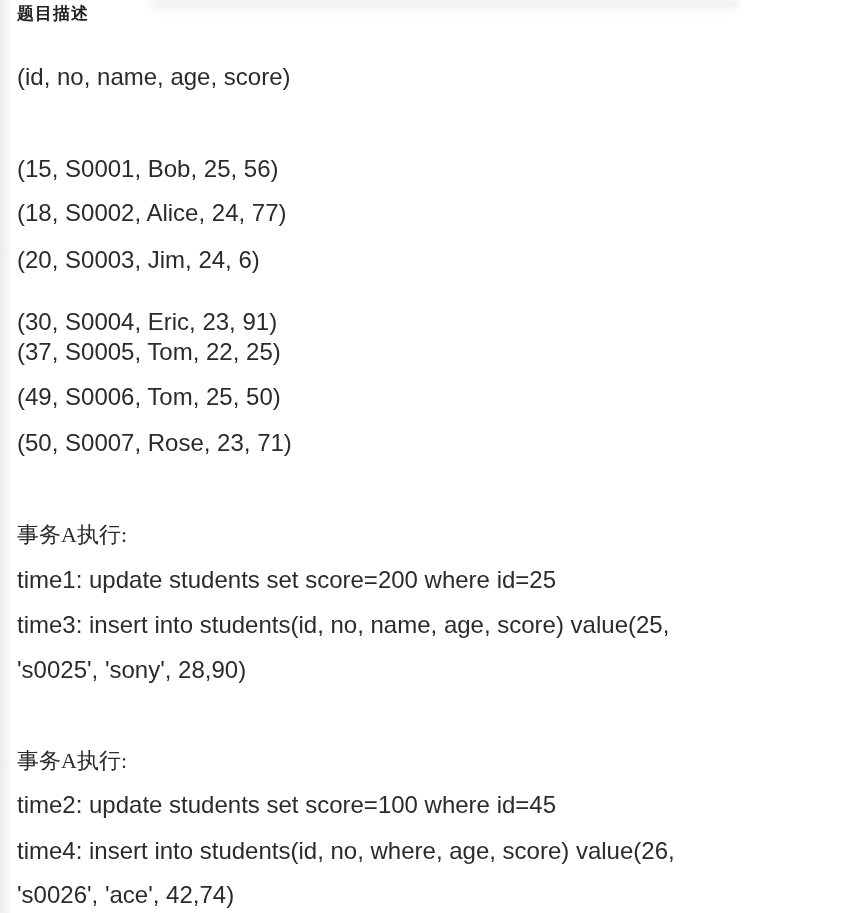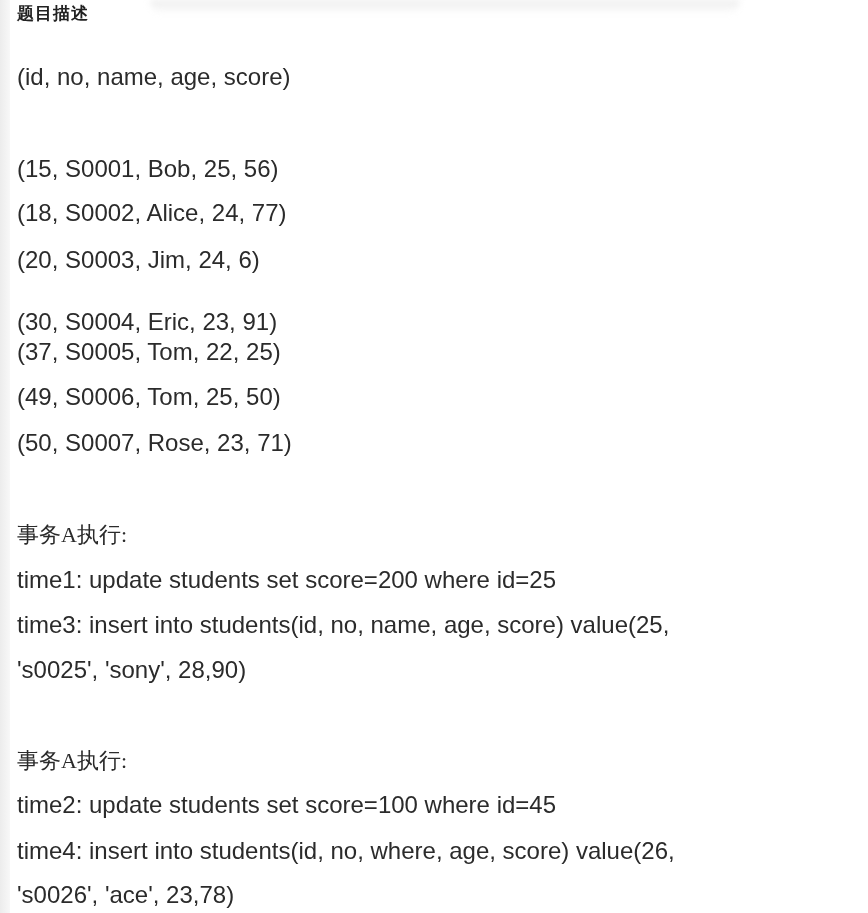--- a/index.html
+++ b/index.html
@@ -83,15 +83,15 @@
     <div class="line cn" style="top:520px">事务A执行:</div>
     <div class="line" style="top:565px">time1: update students set score=200 where id=25</div>
     <div class="line" style="top:610px">time3: insert into students(id, no, name, age, score) value(25,</div>
     <div class="line" style="top:655px">'s0025', 'sony', 28,90)</div>
   </div>
 
   <div>
     <div class="line cn" style="top:746px">事务A执行:</div>
     <div class="line" style="top:790px">time2: update students set score=100 where id=45</div>
     <div class="line" style="top:836px">time4: insert into students(id, no, where, age, score) value(26,</div>
-    <div class="line" style="top:880px">'s0026', 'ace', 23,78)</div>
+    <div class="line" style="top:880px">'s0026', 'ace', 42,74)</div>
   </div>
 </div>
 
 </body></html>

